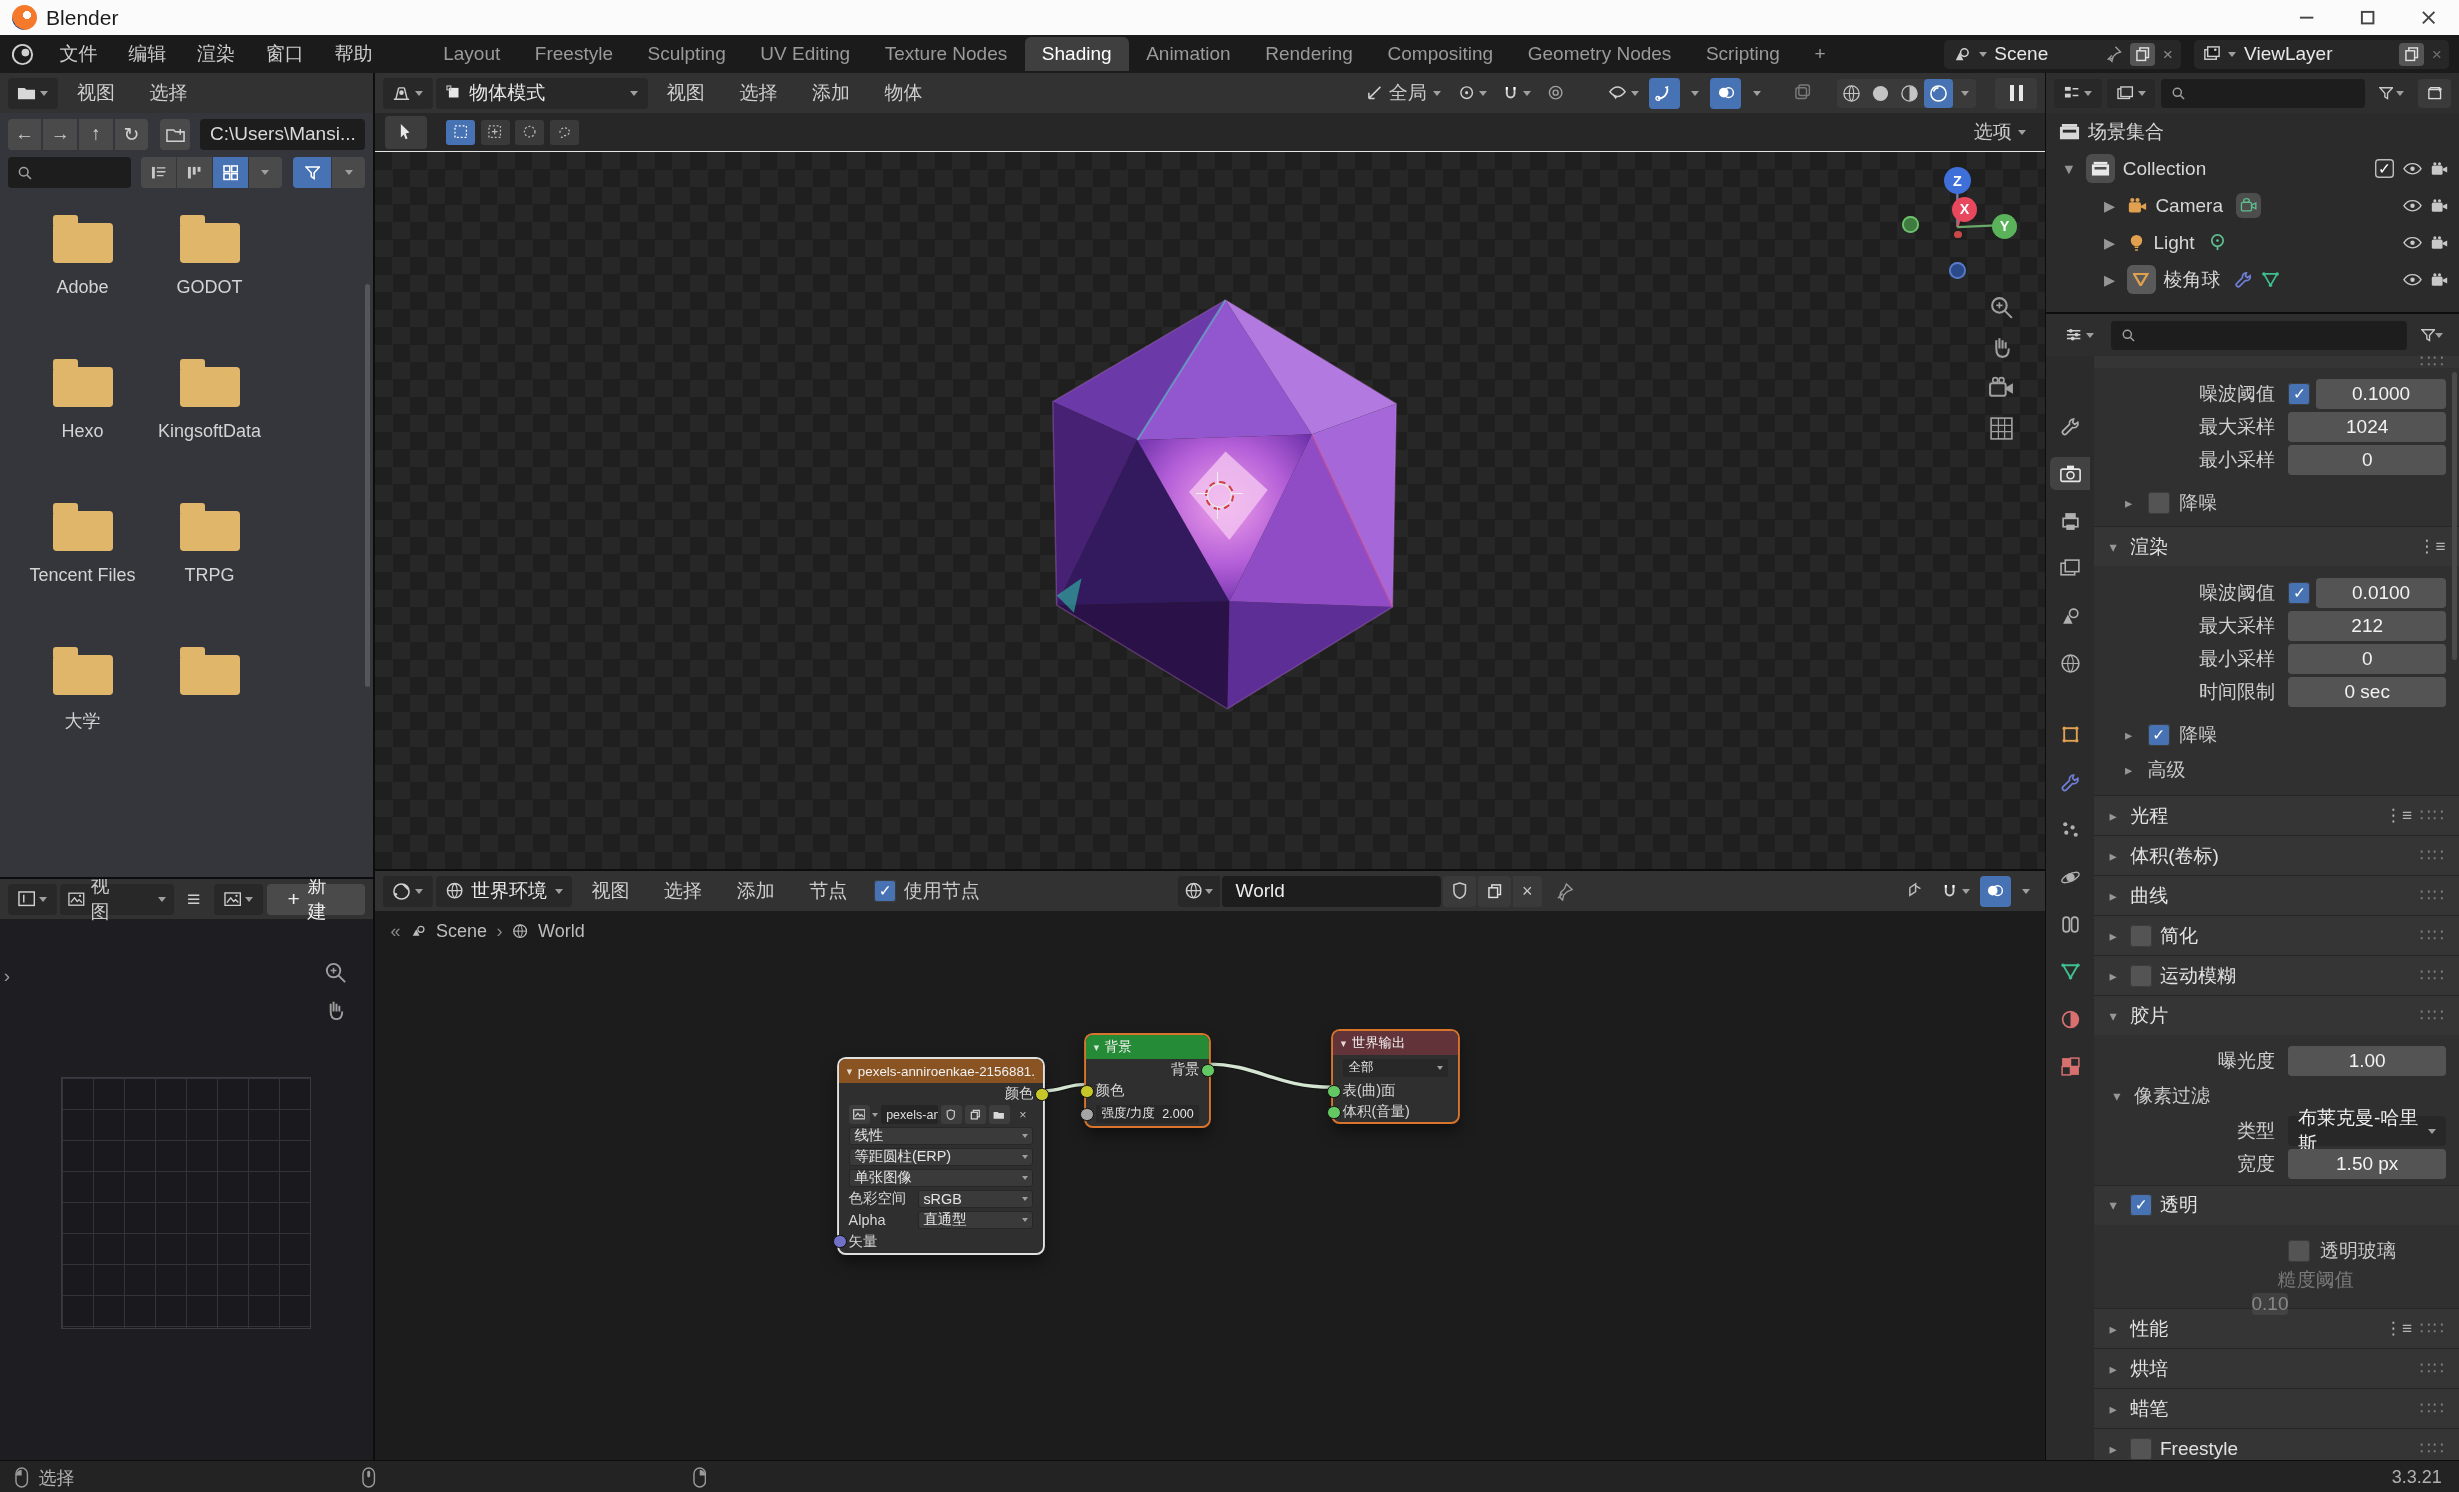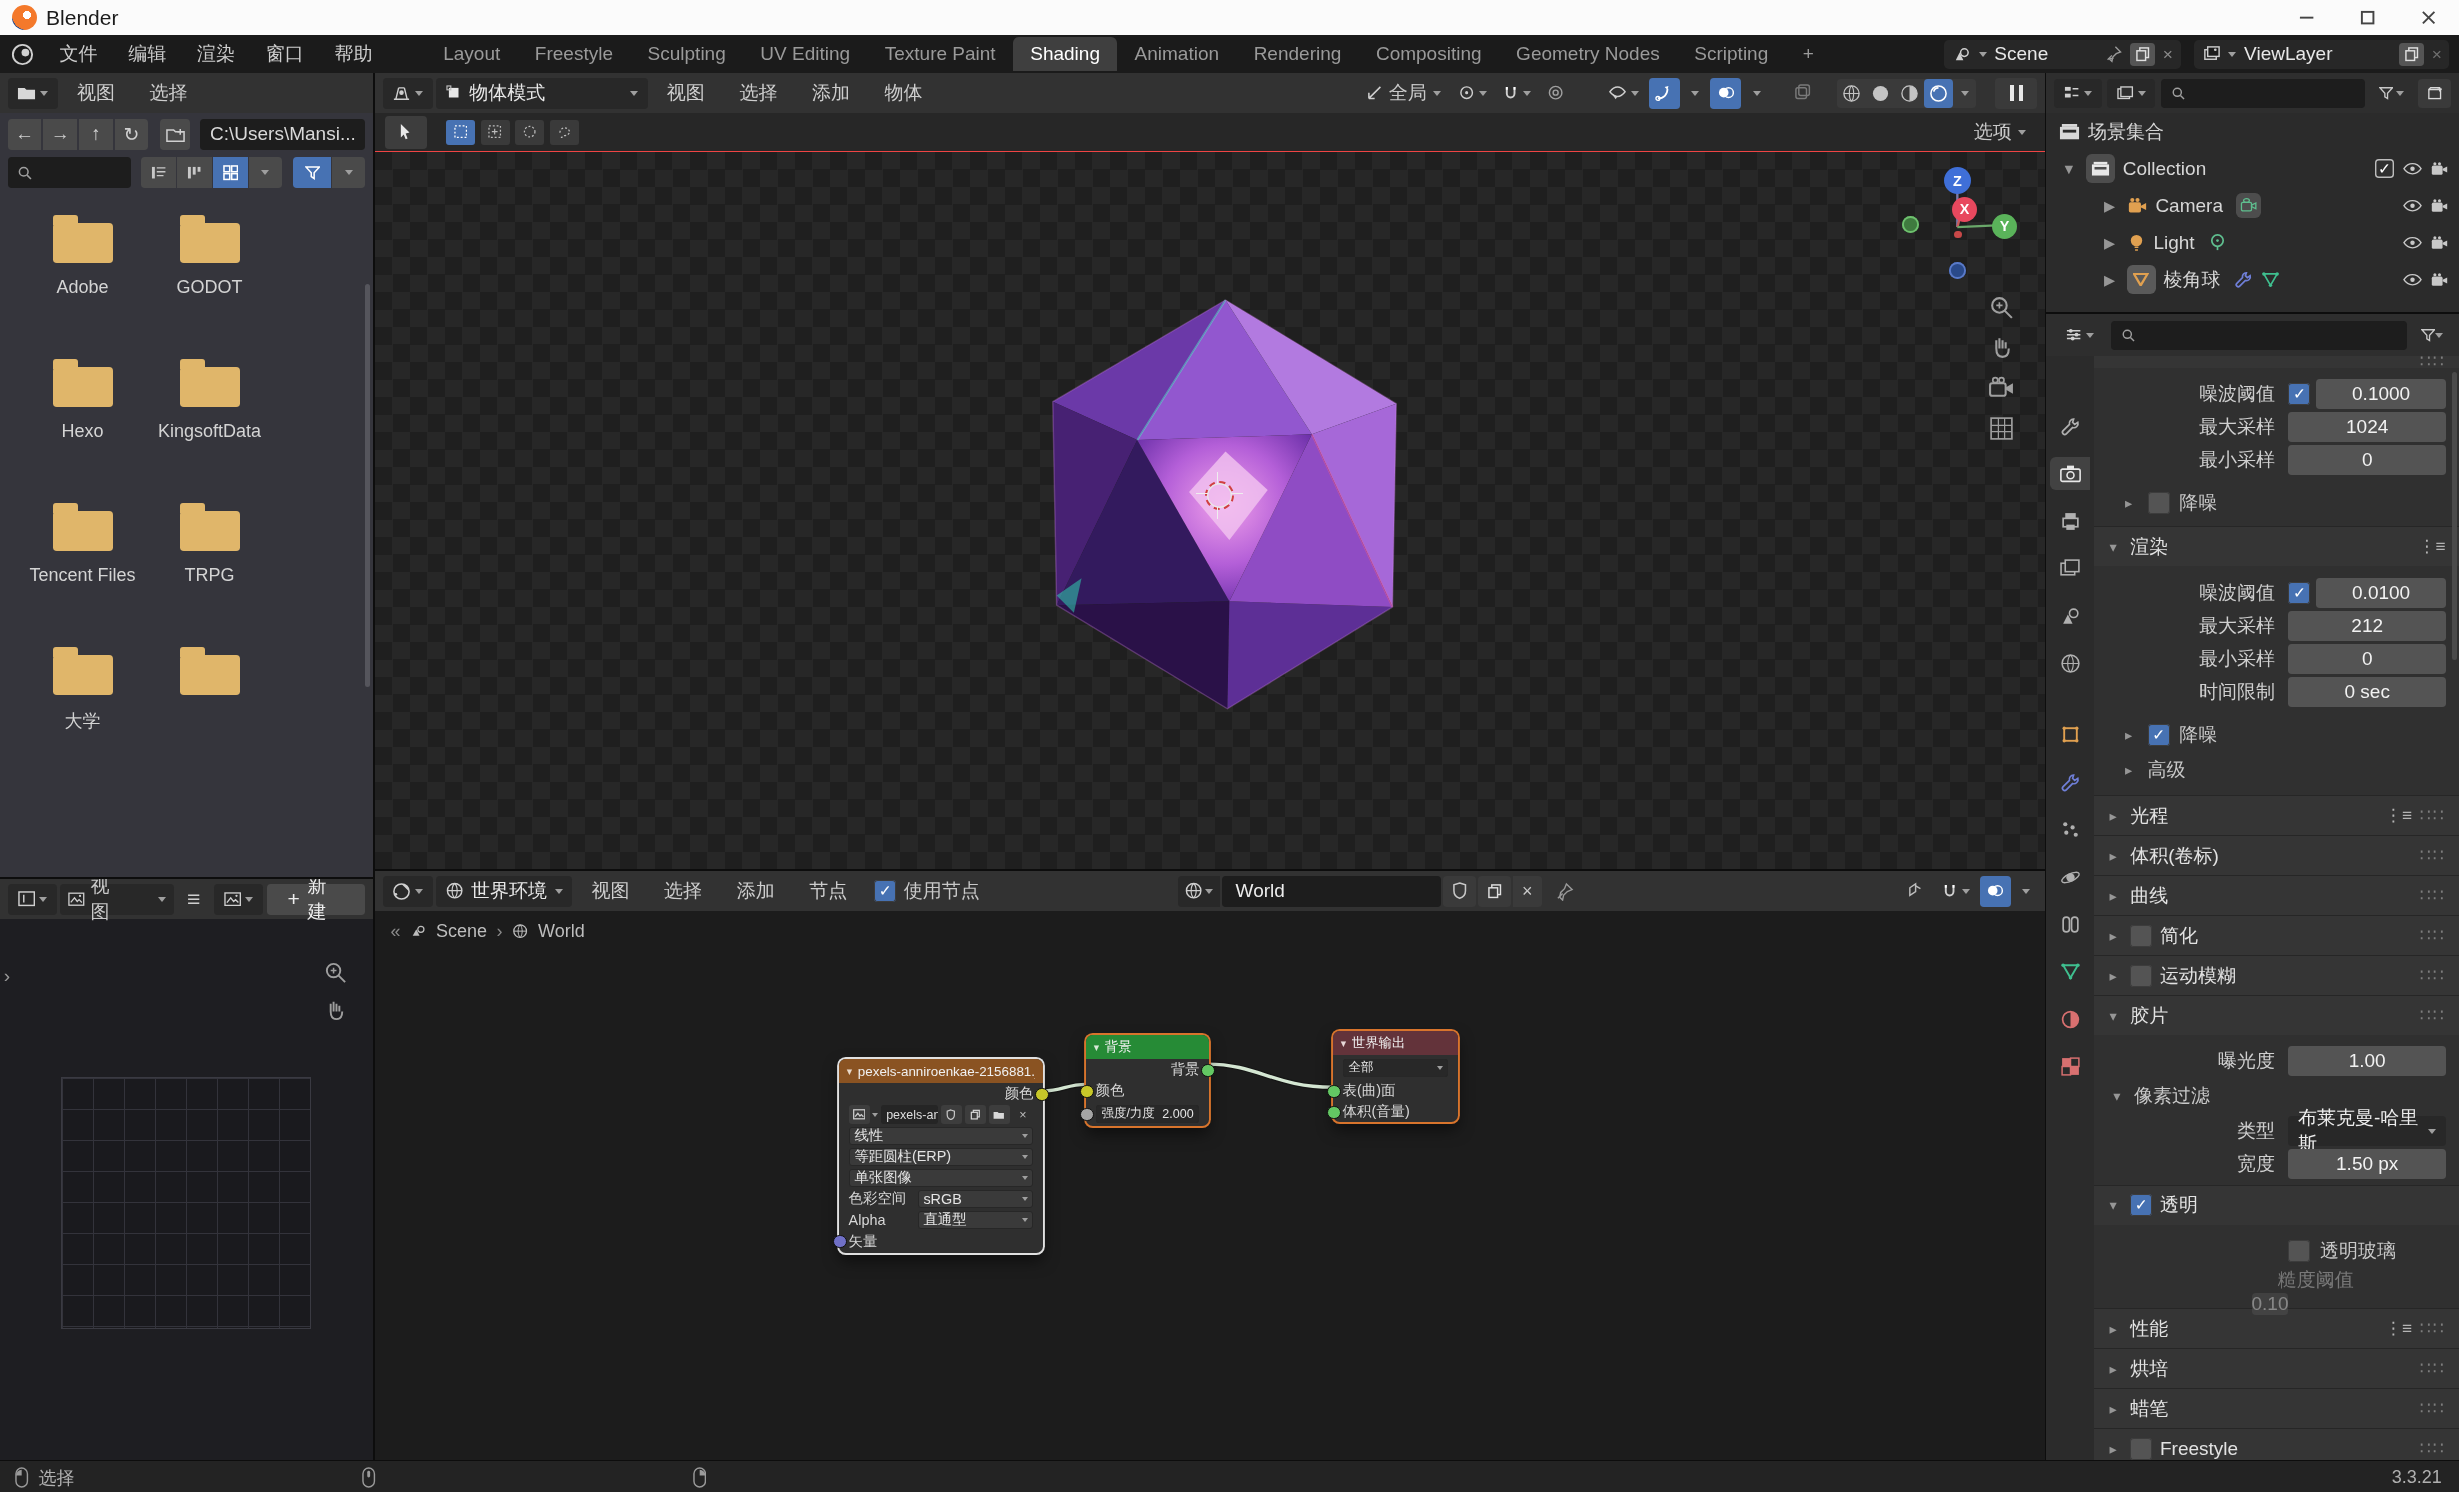--- a/index.html
+++ b/index.html
@@ -46,21 +46,21 @@
   .folder:before{content:"";position:absolute;top:-7.7px;left:0;width:25px;height:9.6px;background:#e0b66a;
                  border-radius:2.9px 2.9px 0 0;}
   .fcell{width:127px;height:144px;display:flex;flex-direction:column;align-items:center;}
   .flabel{margin-top:13.4px;color:#d4d4d4;font-size:18px;text-align:center;}
   
   #imageeditor{left:0;top:879px;width:373px;height:581px;background:#1e1e22;}
   .uvgrid{position:absolute;left:61px;top:198px;width:248px;height:250px;background:#1a1a1e;
           background-image:linear-gradient(#33333b 1px,transparent 1px),linear-gradient(90deg,#33333b 1px,transparent 1px);
           background-size:31px 31px;border:1px solid #3a3a42;}
   
-  #viewport{left:375px;top:73px;width:1670px;height:796px;background:#ef4444;}
+  #viewport{left:375px;top:73px;width:1670px;height:796px;background:#e5e5e5;}
   #vcanvas{position:absolute;left:0;top:79px;right:0;bottom:0;
      background:conic-gradient(#272727 25%,#1f1f1f 0 50%,#272727 0 75%,#1f1f1f 0);background-size:35px 35px;}
   .vinfo{color:#d8d8d8;font-size:20px;line-height:28px;text-shadow:0 1px 1.9px #000;}
   .toolrow{position:absolute;left:0;top:40px;width:100%;height:38px;background:#272727;display:flex;align-items:center;padding-left:9.6px;gap:5.8px;}
   .smallsel{width:29px;height:25px;border-radius:2.9px;background:#3a3a3a;display:flex;align-items:center;justify-content:center;}
   .smallsel.on{background:#4772b3;}
   .gizmo-circle{position:absolute;border-radius:50%;display:flex;align-items:center;justify-content:center;
                 font-size:14.4px;font-weight:bold;color:#fff;}
   .navstack{position:absolute;width:38px;display:flex;flex-direction:column;gap:13.4px;align-items:center;}
   .shadesph{width:29px;height:29px;display:flex;align-items:center;justify-content:center;border-radius:3.8px;}
@@ -136,21 +136,21 @@
     <div class="menu-item">文件</div>
     <div class="menu-item">编辑</div>
     <div class="menu-item">渲染</div>
     <div class="menu-item">窗口</div>
     <div class="menu-item">帮助</div>
     <div style="width:38px;"></div>
     <div class="ws-tab">Layout</div>
     <div class="ws-tab">Freestyle</div>
     <div class="ws-tab">Sculpting</div>
     <div class="ws-tab">UV Editing</div>
-    <div class="ws-tab">Texture Paint</div>
+    <div class="ws-tab">Texture Nodes</div>
     <div class="ws-tab active">Shading</div>
     <div class="ws-tab">Animation</div>
     <div class="ws-tab">Rendering</div>
     <div class="ws-tab">Compositing</div>
     <div class="ws-tab">Geometry Nodes</div>
     <div class="ws-tab">Scripting</div>
     <div class="ws-tab">+</div>
     <div class="grow"></div>
     <div class="id-block" style="width:221px;">
       <svg width="19" height="19" viewBox="0 0 20 20">

